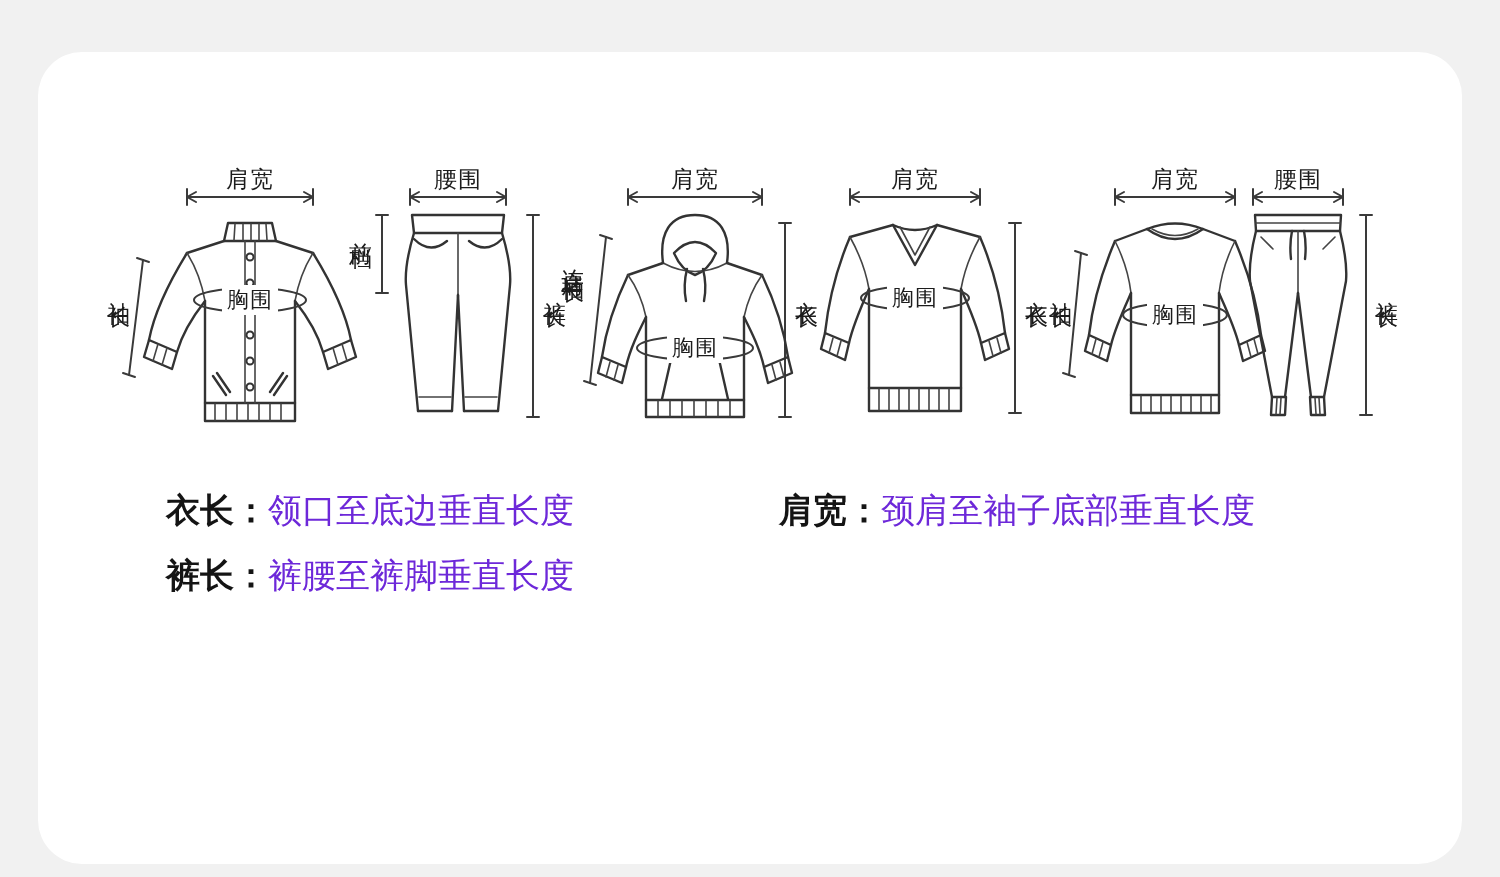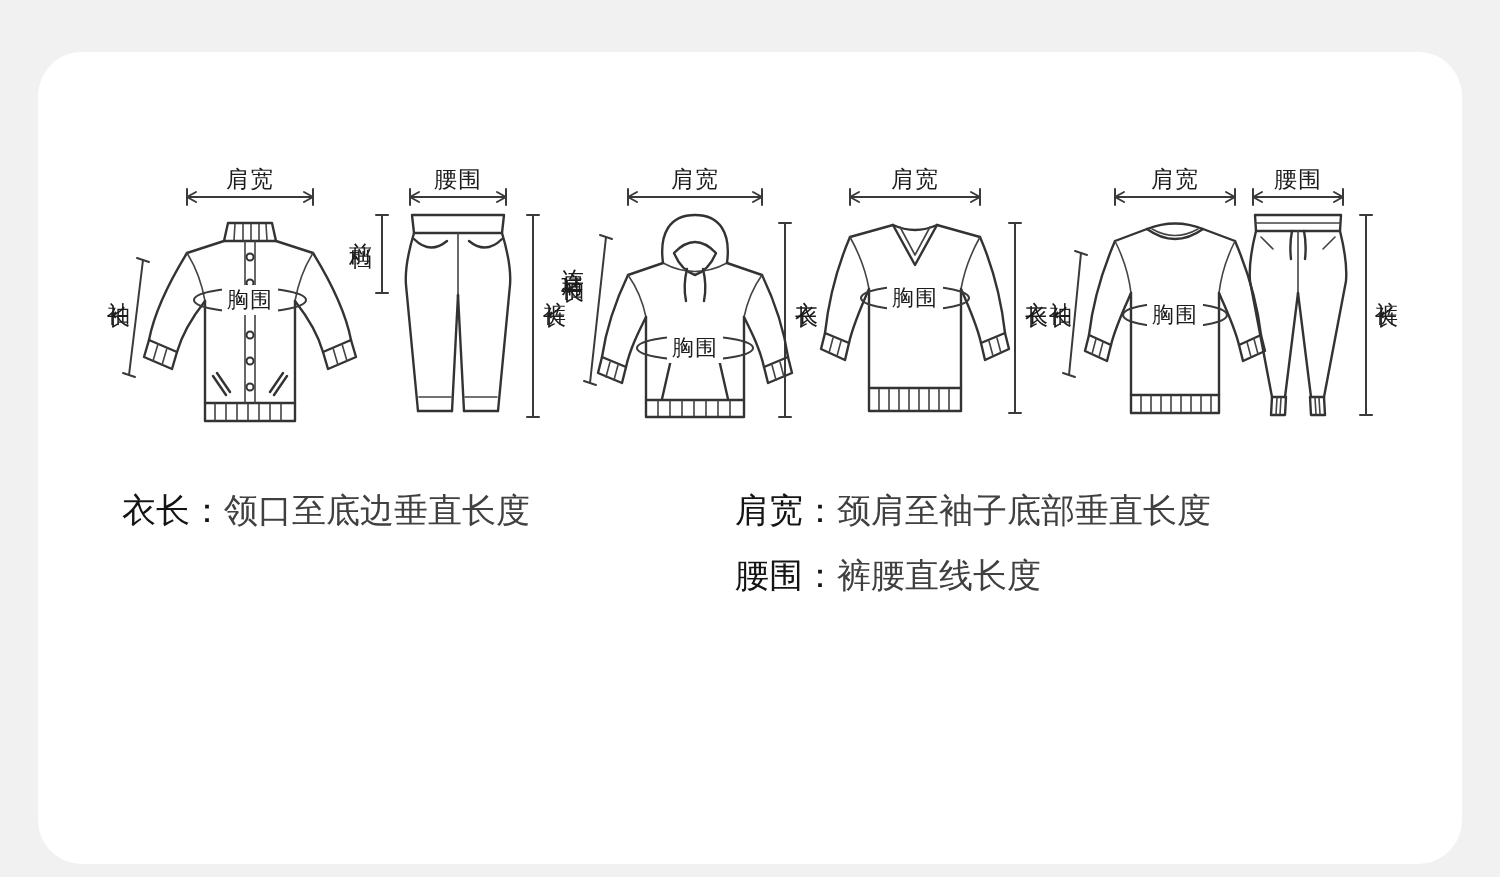--- a/index.html
+++ b/index.html
@@ -23,22 +23,22 @@
     position:absolute;font-size:23px;color:#1c1c1c;letter-spacing:1px;white-space:nowrap;
   }
   .h-label{transform:translateX(-50%);}
   .v-label{writing-mode:vertical-rl;text-orientation:upright;letter-spacing:4px;}
   .chip{
     transform:translate(-50%,-50%);
     background:#ffffff;padding:0 5px;font-size:22px;
   }
   .glossary{position:absolute;}
   .g-row{font-size:34px;color:#141414;line-height:36px;margin-bottom:29px;white-space:nowrap;}
-  .g-term{font-weight:400;}
-  .g-def{font-weight:400;color:#404040;}
+  .g-term{font-weight:700;margin-left:44px;}
+  .g-def{font-weight:400;color:#6d28d9;}
 </style>
 </head>
 <body>
 
 <div class="canvas">
   <div class="card"></div>
 
   <svg class="garment" style="left:95px;top:185px" width="280" height="250" viewBox="0 0 280 250">
 
     <line class="dim" x1="92" y1="12" x2="218" y2="12"></line>
@@ -287,23 +287,23 @@
   <div class="dim-label v-label" style="left:1046px;top:283px">袖长</div>
   <div class="dim-label chip" style="left:1175px;top:315px">胸围</div>
 
   <div class="dim-label h-label" style="left:1298px;top:164px">腰围</div>
   <div class="dim-label v-label" style="left:1372px;top:283px">裤长</div>
 
   <div class="glossary" style="left:122px;top:492px">
     <div class="g-row">
       <span class="g-term">衣长：</span><span class="g-def">领口至底边垂直长度</span>
     </div>
+    <div class="g-row">
+      <span class="g-term">裤长：</span><span class="g-def">裤腰至裤脚垂直长度</span>
+    </div>
   </div>
 
   <div class="glossary" style="left:735px;top:492px">
     <div class="g-row">
       <span class="g-term">肩宽：</span><span class="g-def">颈肩至袖子底部垂直长度</span>
     </div>
-    <div class="g-row">
-      <span class="g-term">腰围：</span><span class="g-def">裤腰直线长度</span>
-    </div>
   </div>
 </div>
 
 </body></html>

